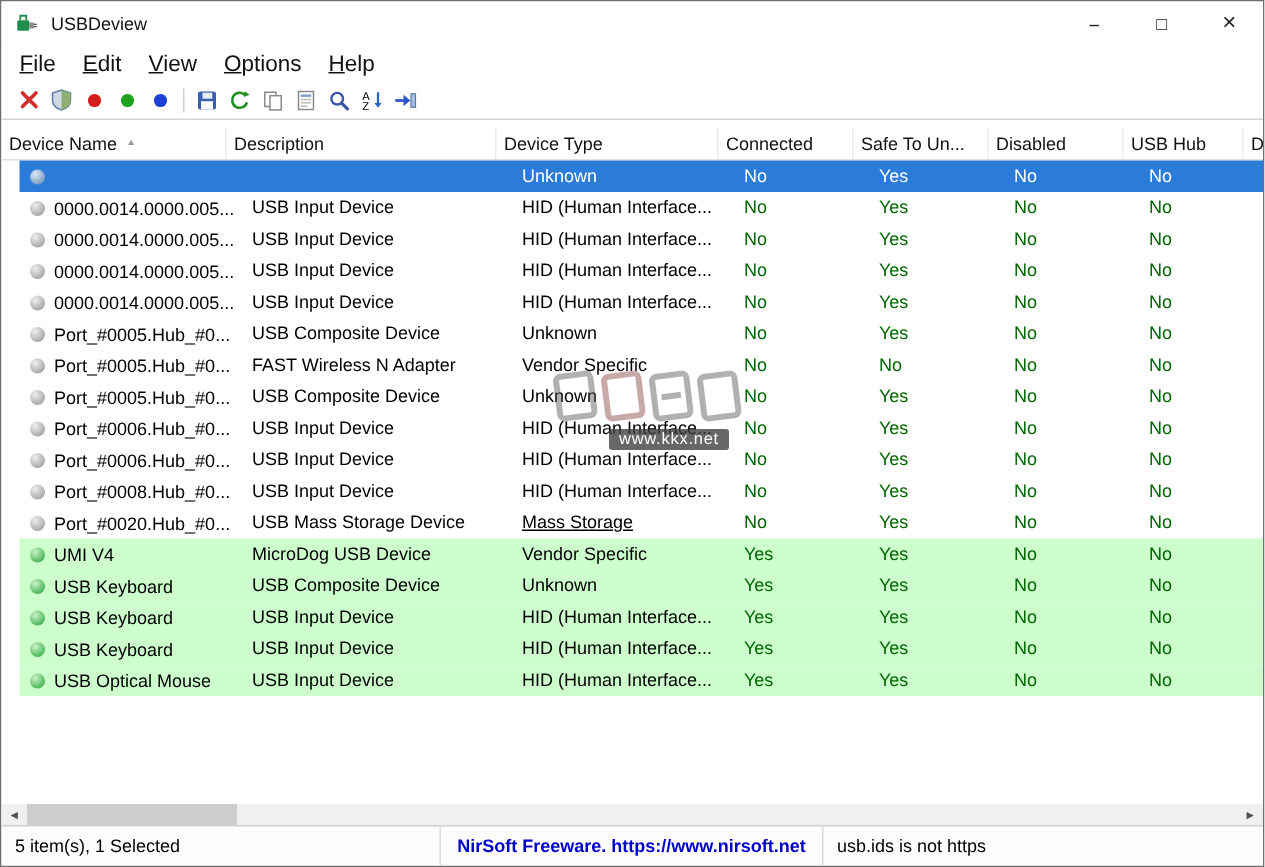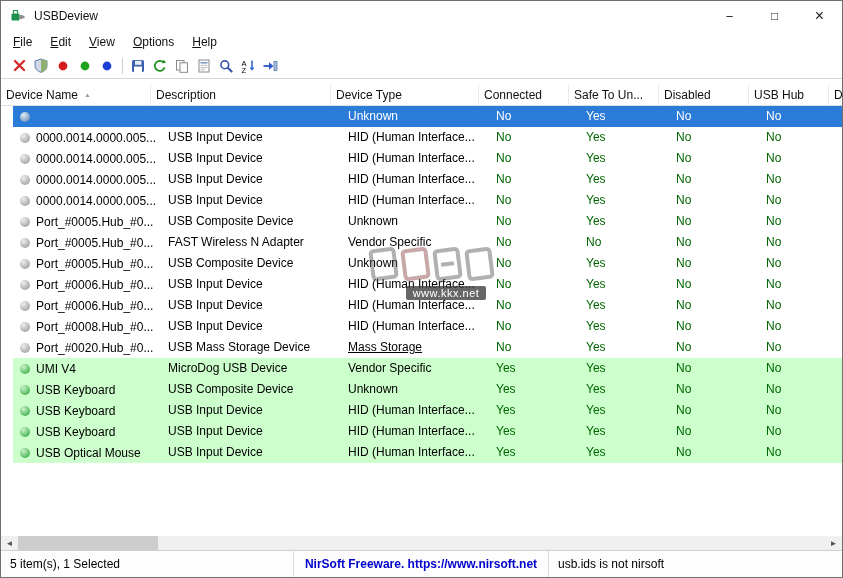--- a/index.html
+++ b/index.html
@@ -21,21 +21,21 @@
   .app-icon { width: 16px; height: 16px; display: flex; }
   .title-text { font-size: 12px; color: #111; margin-left: 8px; }
   .win-controls { margin-left: auto; display: flex; align-self: stretch; }
   .win-btn { width: 45px; display: flex; align-items: center; justify-content: center;
              font-size: 13px; color: #222; }
   .win-btn.maxi { font-size: 12px; }
   .win-btn.close { font-size: 16px; }
 
   
   .menubar { flex: 0 0 22px; display: flex; align-items: center; padding-left: 3px;
-             font-size: 12px; background: #fff; }
+             font-size: 15px; background: #fff; }
   .menu-item { padding: 3px 9px; color: #111; }
 
   
   .toolbar { flex: 0 0 26px; border-bottom: 1px solid var(--toolbar-border); display: flex;
              align-items: center; padding-left: 7px; background: #fff; }
   .tbtn { width: 22px; height: 22px; display: flex; align-items: center; justify-content: center; }
   .tsep { width: 1px; height: 16px; background: #cfcfcf; margin: 0 4px; }
 
   
   .listview { flex: 1 1 auto; display: flex; flex-direction: column; overflow: hidden;
@@ -451,21 +451,21 @@
       <span class="sarrow">◄</span>
       <span class="sthumb"></span>
       <span class="strack"></span>
       <span class="sarrow">►</span>
     </div>
   </div>
 
   <div class="statusbar">
     <div class="pane pane-left">5 item(s), 1 Selected</div>
     <div class="pane pane-center">NirSoft Freeware.  https://www.nirsoft.net</div>
-    <div class="pane pane-right">usb.ids is not nirsoft</div>
+    <div class="pane pane-right">usb.ids is not https</div>
   </div>
 
   <div class="watermark">
     <div class="wm-glyphs">
       <span class="wm-g"></span>
       <span class="wm-g red"></span>
       <span class="wm-g bar"></span>
       <span class="wm-g"></span>
     </div>
     <span class="wm-badge">www.kkx.net</span>

